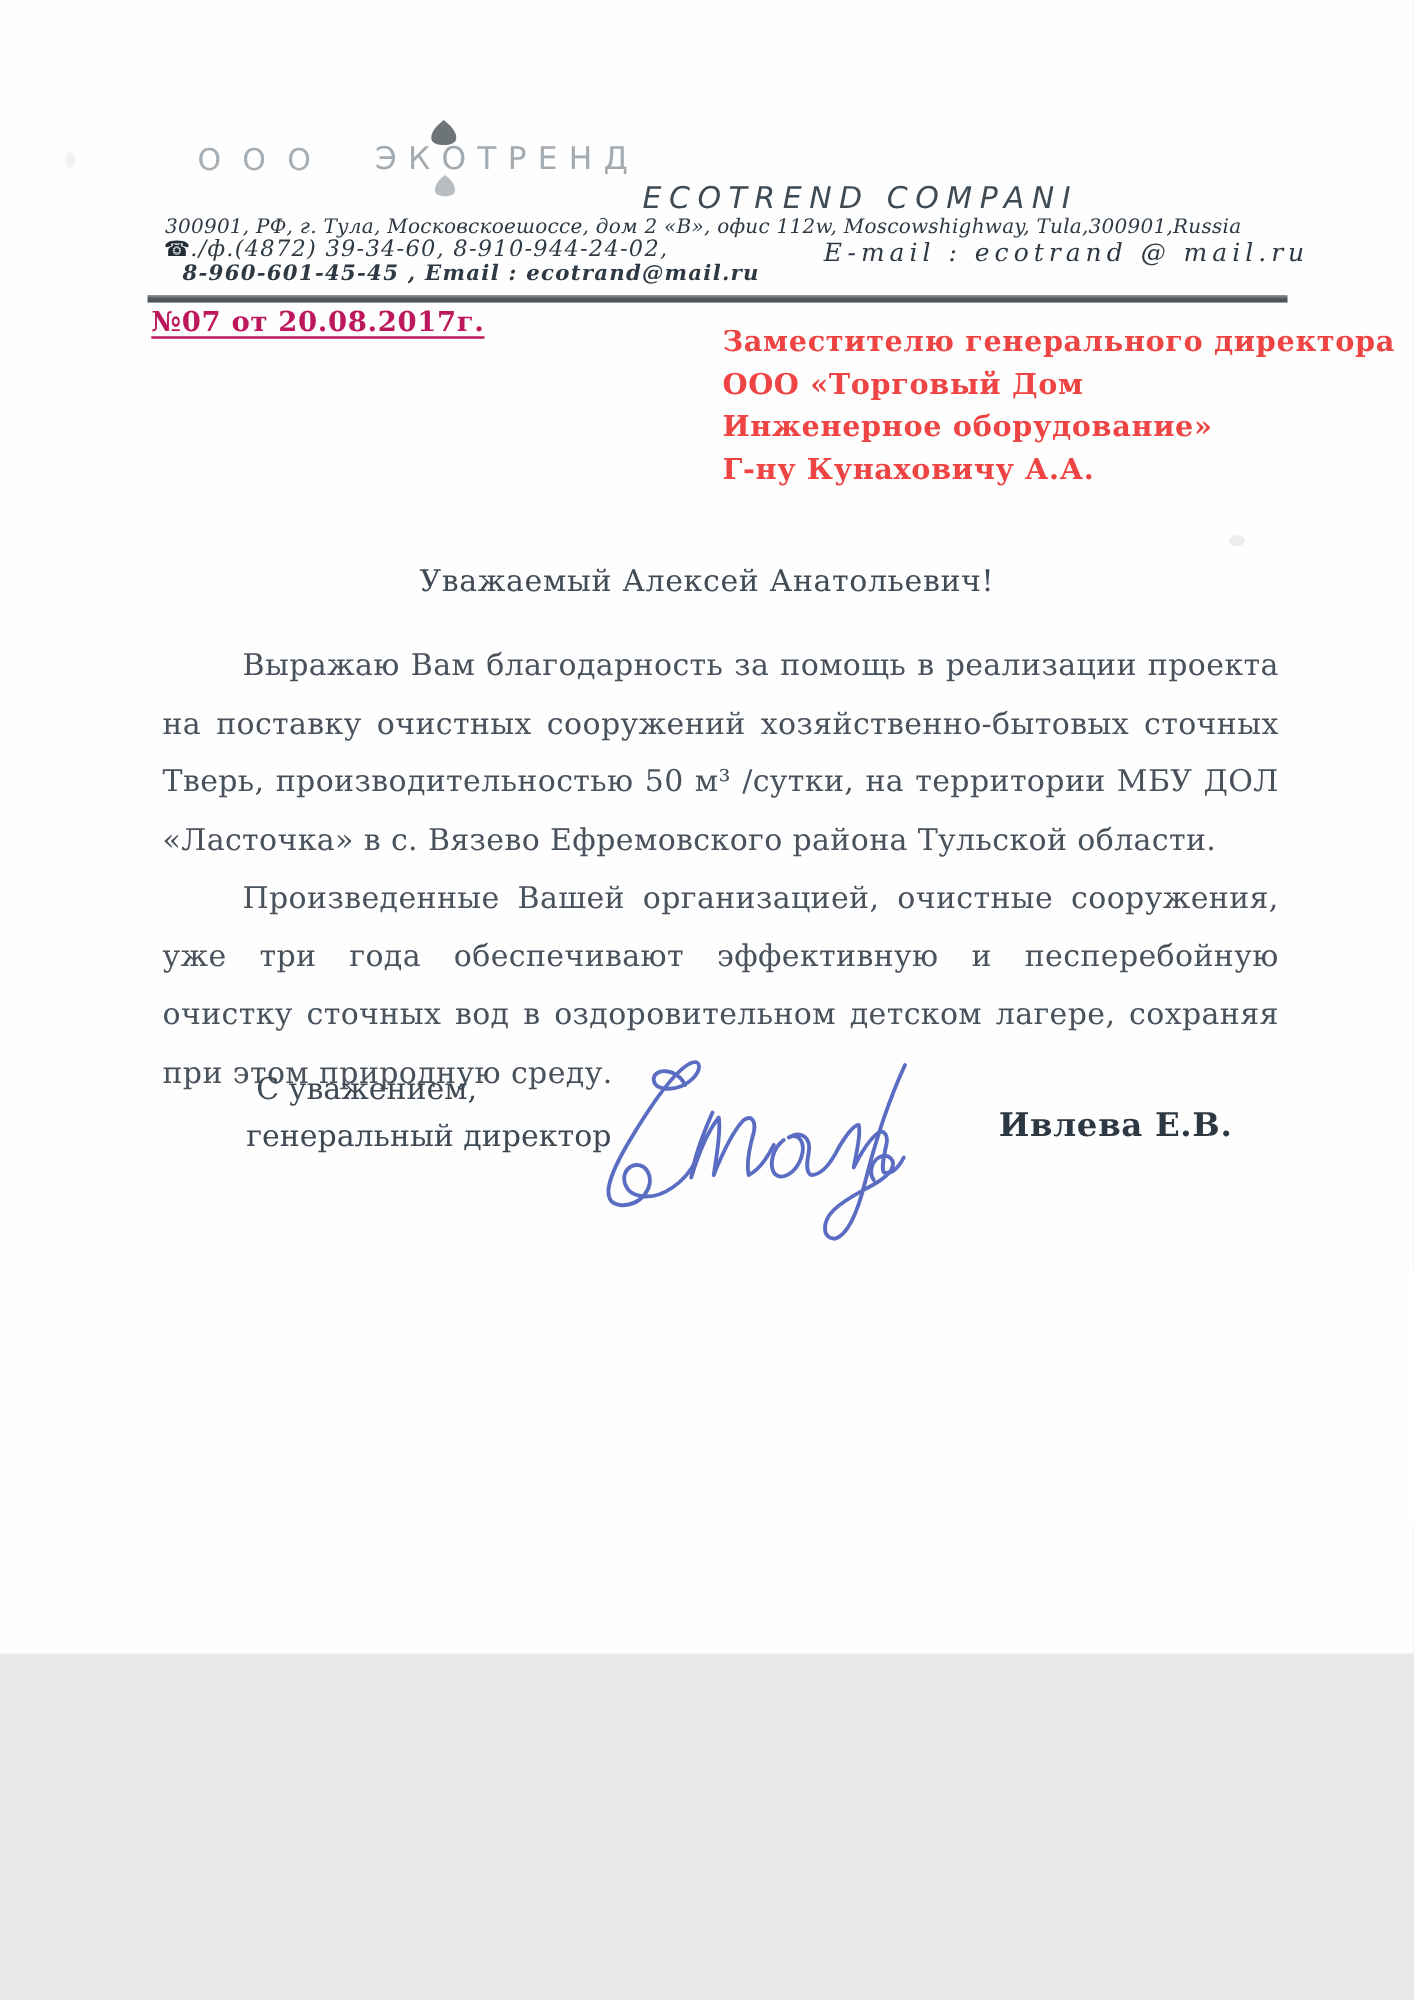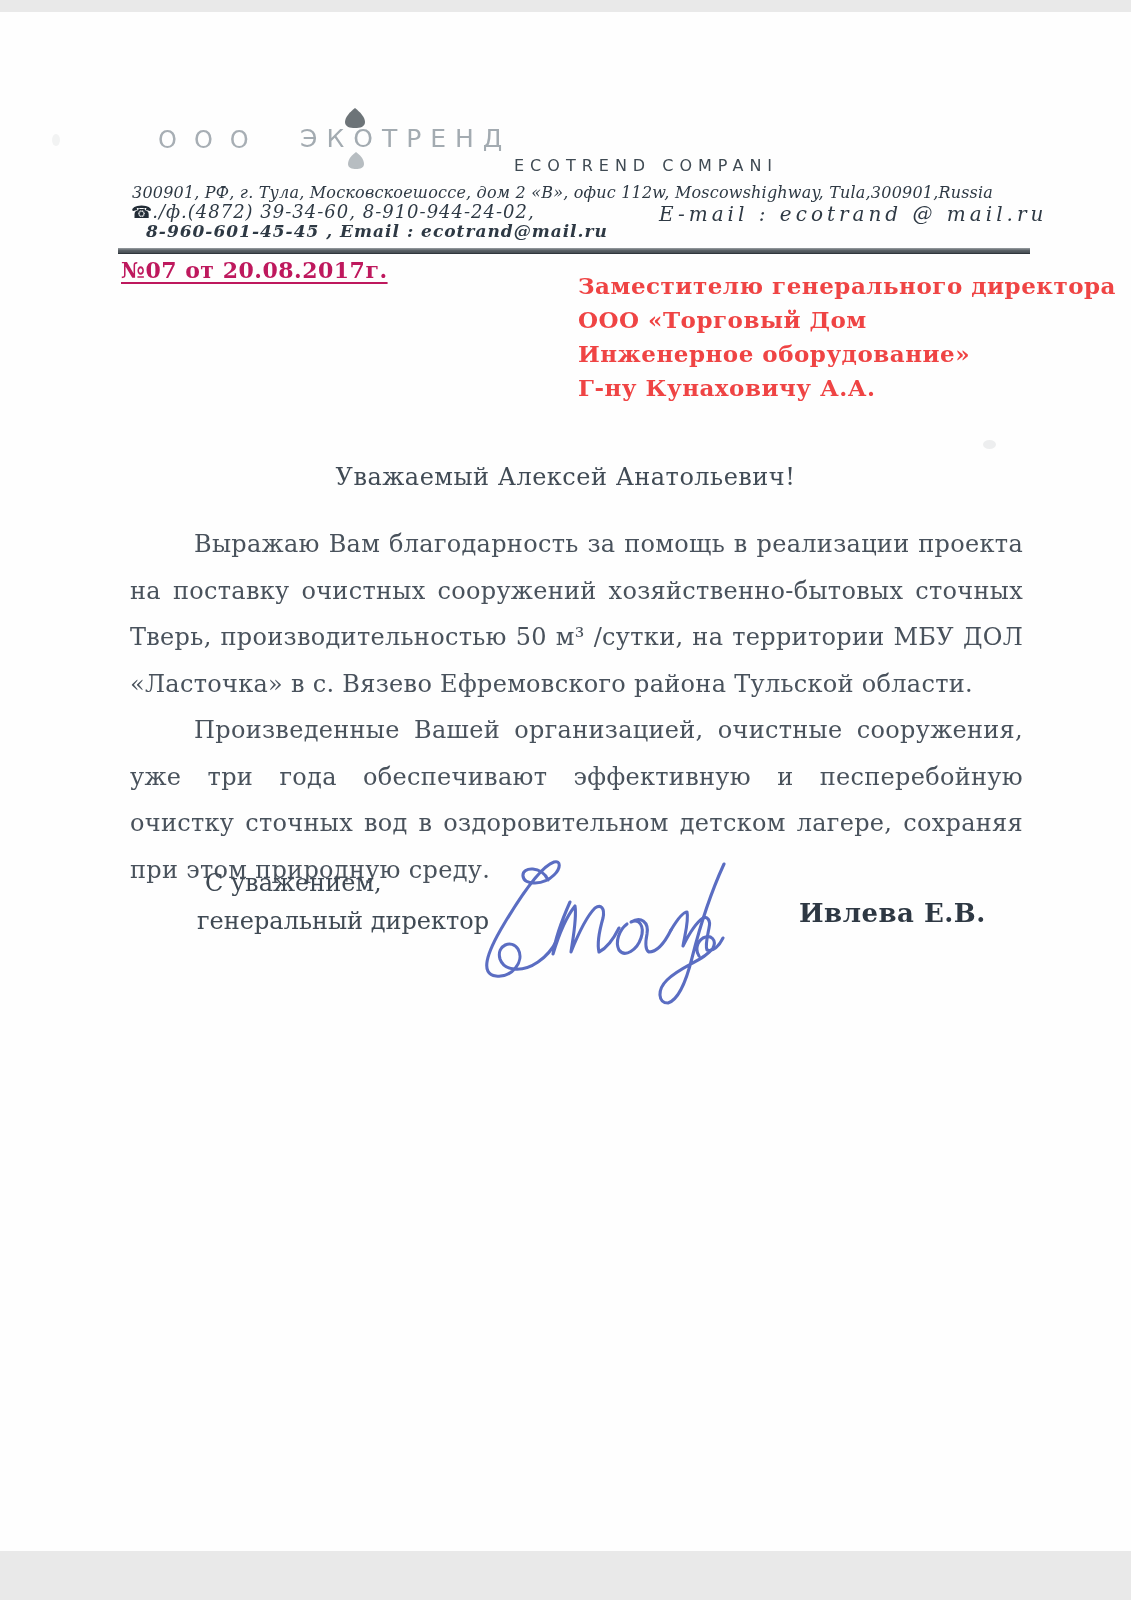--- a/index.html
+++ b/index.html
@@ -1,21 +1,21 @@
 <!DOCTYPE html>
 <html><head>
 <meta charset="utf-8">
 <style>
   * { margin: 0; padding: 0; box-sizing: border-box; }
   html, body { background: #e9e9e9; }
   .page {
     position: relative;
     width: 1131px;
-    height: 1539px;
-    margin: 12px auto;
+    height: 1323px;
+    margin: 0 auto;
     background: #fefefe;
     overflow: hidden;
     font-family: "DejaVu Serif", serif;
     color: #434d57;
   }
 
   
   .logo { position: absolute; top: 96px; left: 155px; width: 340px; height: 64px; }
   .logo-ooo {
     position: absolute; left: 3px; top: 18px;
@@ -27,21 +27,21 @@
     font-family: "DejaVu Sans", sans-serif;
     font-size: 25px; letter-spacing: 9px; color: #a3abb1;
   }
   .drop { position: absolute; }
   .drop-top { left: 187px; top: -1px; }
   .drop-bottom { left: 190px; top: 43px; }
 
   .company-en {
     position: absolute; top: 144px; left: 514px;
     font-family: "DejaVu Sans", sans-serif;
-    font-size: 16px; letter-spacing: 6px;
+    font-style: italic; font-size: 24px; letter-spacing: 6px;
     color: #3f4a53; font-weight: 500;
   }
   .address {
     position: absolute; top: 171px; left: 132px;
     font-style: italic; font-weight: normal; font-size: 16px;
     color: #2e3944; letter-spacing: .2px; white-space: nowrap;
   }
   .phone1 {
     position: absolute; top: 189px; left: 131px;
     font-style: italic; font-weight: normal; font-size: 18px;

